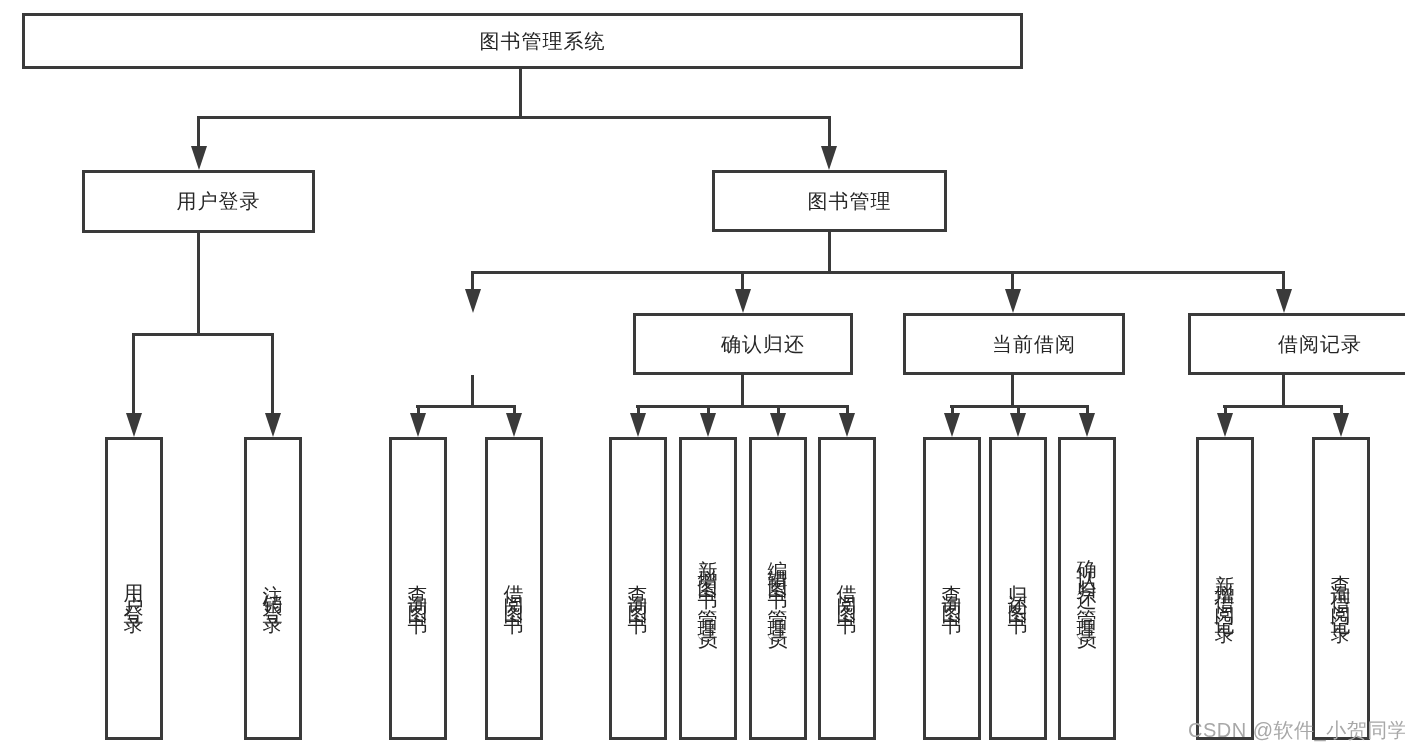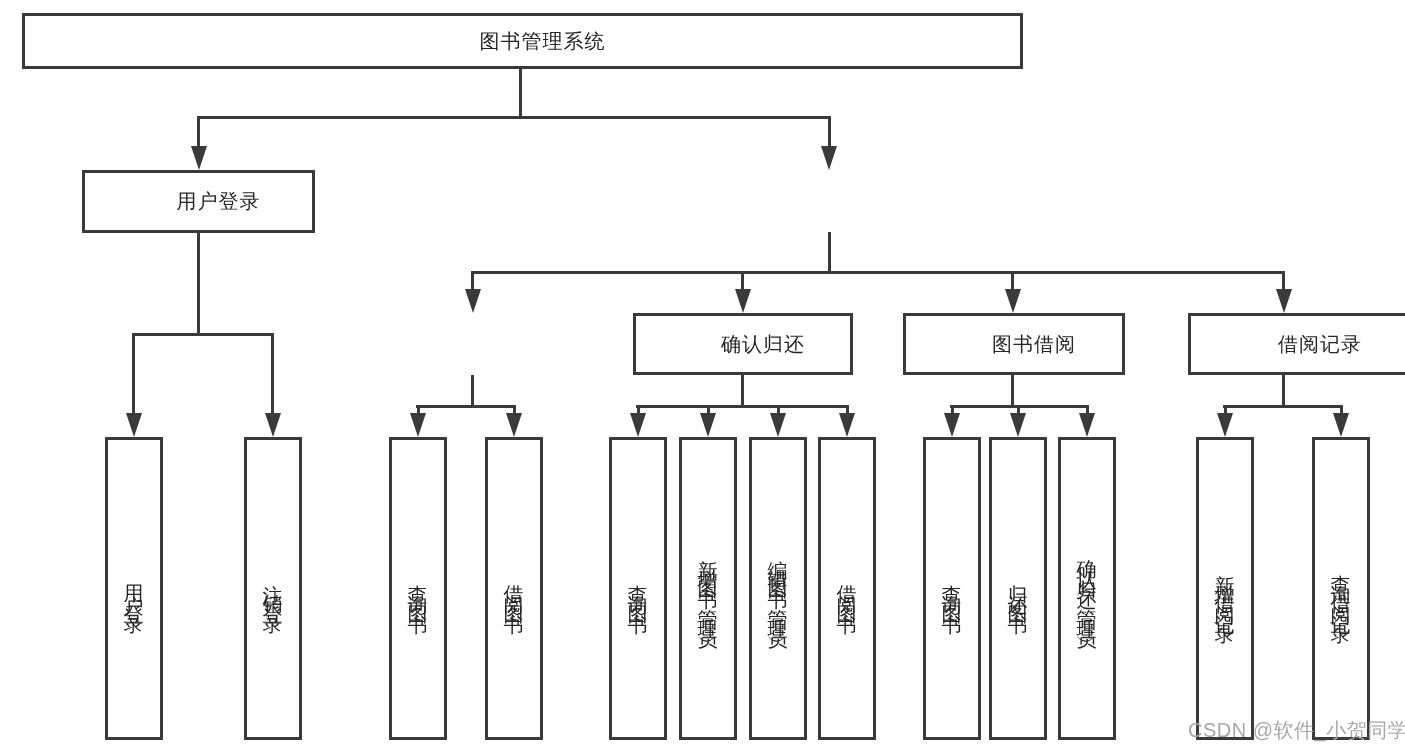--- a/index.html
+++ b/index.html
@@ -71,26 +71,29 @@
 
 <div class="canvas">
 
   <div class="hbox" style="left:22px;top:13px;width:1001px;height:56px;">
     <span>图书管理系统</span>
   </div>
 
   <div class="hbox" style="left:82px;top:170px;width:233px;height:63px;">
     <span>用户登录</span>
   </div>
+  <div class="hbox" style="left:712px;top:170px;width:235px;height:62px;">
+    <span>图书管理</span>
+  </div>
 
   <div class="hbox" style="left:633px;top:313px;width:220px;height:62px;">
     <span>确认归还</span>
   </div>
   <div class="hbox" style="left:903px;top:313px;width:222px;height:62px;">
-    <span>图书借阅</span>
+    <span>当前借阅</span>
   </div>
   <div class="hbox" style="left:1172px;top:313px;width:224px;height:62px;margin-left:16px;">
     <span>借阅记录</span>
   </div>
 
   <div class="vbox" style="left:105px;top:437px;width:58px;height:303px;">
     <span class="vtext">用户登录</span>
   </div>
   <div class="vbox" style="left:244px;top:437px;width:58px;height:303px;">
     <span class="vtext">注销登录</span>

